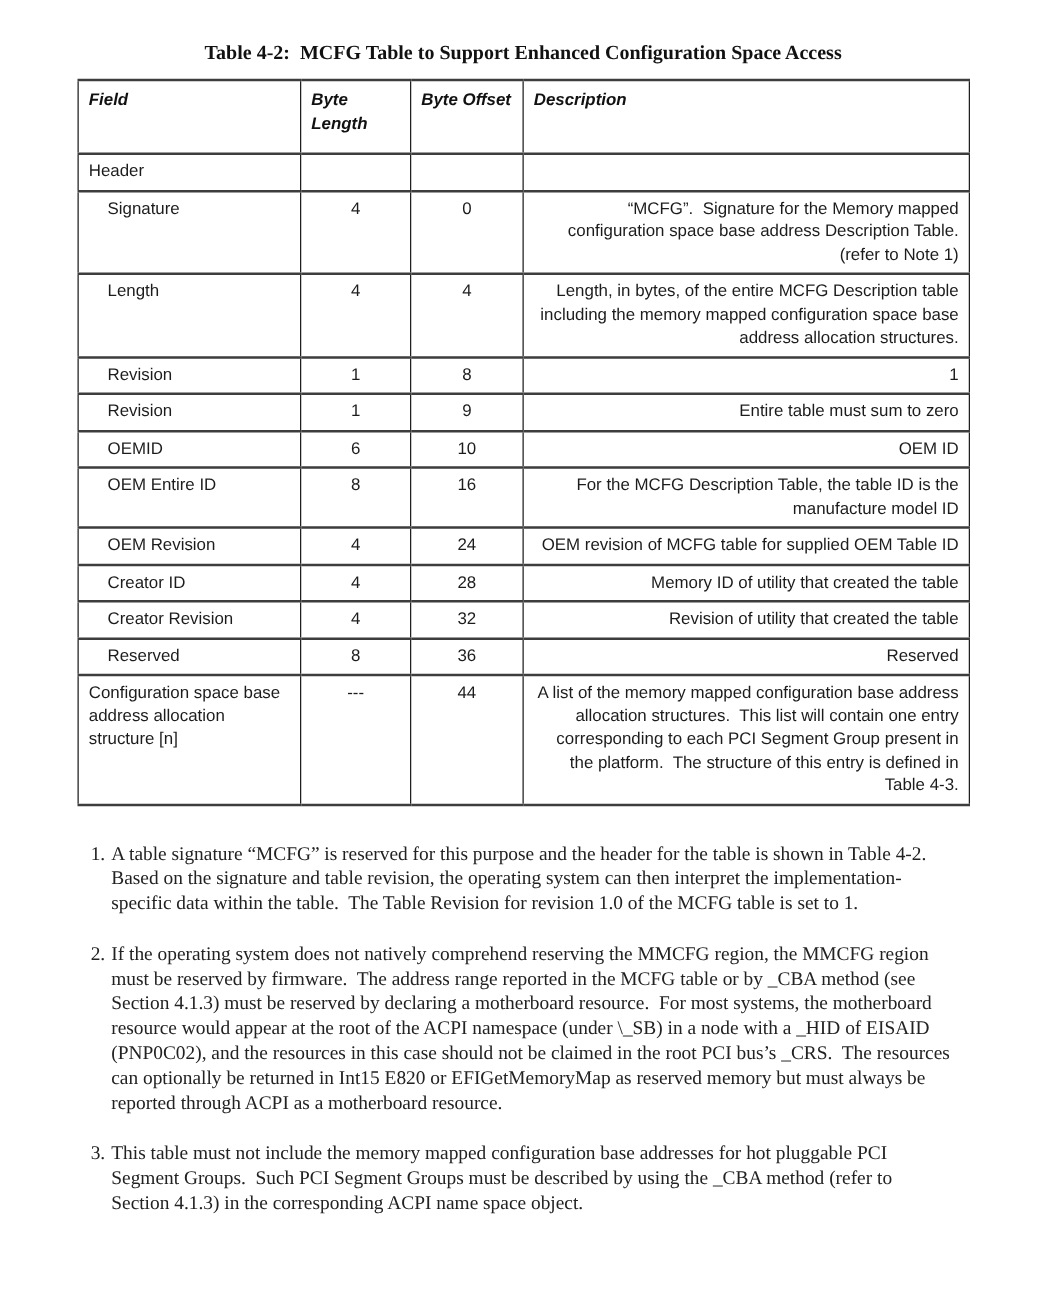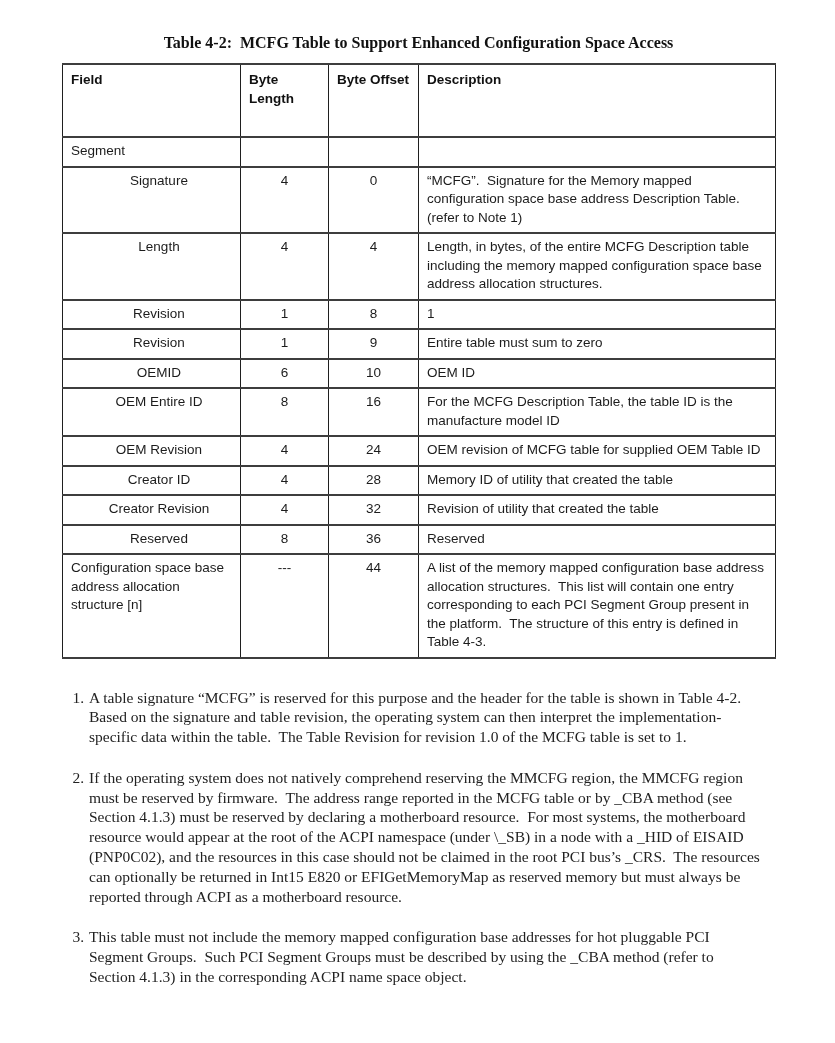--- a/index.html
+++ b/index.html
@@ -42,26 +42,27 @@
     border-left: 1.5px solid #1f1f1f;
     border-right: 1.5px solid #1f1f1f;
     vertical-align: top;
     text-align: left;
     padding: 4px 8px 5px 8px;
     line-height: 18.5px;
   }
   table.spec th {
     font-weight: bold;
     padding-top: 6px;
-    padding-bottom: 28px;
+    padding-bottom: 14px;
     color: #111;
+    font-style: italic;
   }
-  table.spec td.td-field.indent { padding-left: 23px; text-align: center; }
+  table.spec td.td-field.indent { padding-left: 23px; }
   table.spec td.td-num { text-align: center; padding-left: 2px; padding-right: 2px; }
-  table.spec td.td-desc { white-space: pre-wrap; }
+  table.spec td.td-desc { white-space: pre-wrap; text-align: right; }
   table.spec tr.group-row td { height: 26px; }
 
   .notes-heading {
     margin: 33px 0 0 62px;
     font-size: 15.5px;
     color: #222;
   }
   ol.notes {
     margin: 29px 12px 0 62px;
     width: 700px;
@@ -95,21 +96,21 @@
     <thead>
       <tr>
         <th>Field</th>
         <th>Byte Length</th>
         <th>Byte Offset</th>
         <th>Description</th>
       </tr>
     </thead>
     <tbody>
         <tr class="group-row">
-          <td class="td-field">Segment</td>
+          <td class="td-field">Header</td>
           <td class="td-num"></td>
           <td class="td-num"></td>
           <td class="td-desc"></td>
         </tr>
         <tr>
           <td class="td-field indent">Signature</td>
           <td class="td-num">4</td>
           <td class="td-num">0</td>
           <td class="td-desc">“MCFG”.  Signature for the Memory mapped configuration space base address Description Table.  (refer to Note 1)</td>
         </tr>

